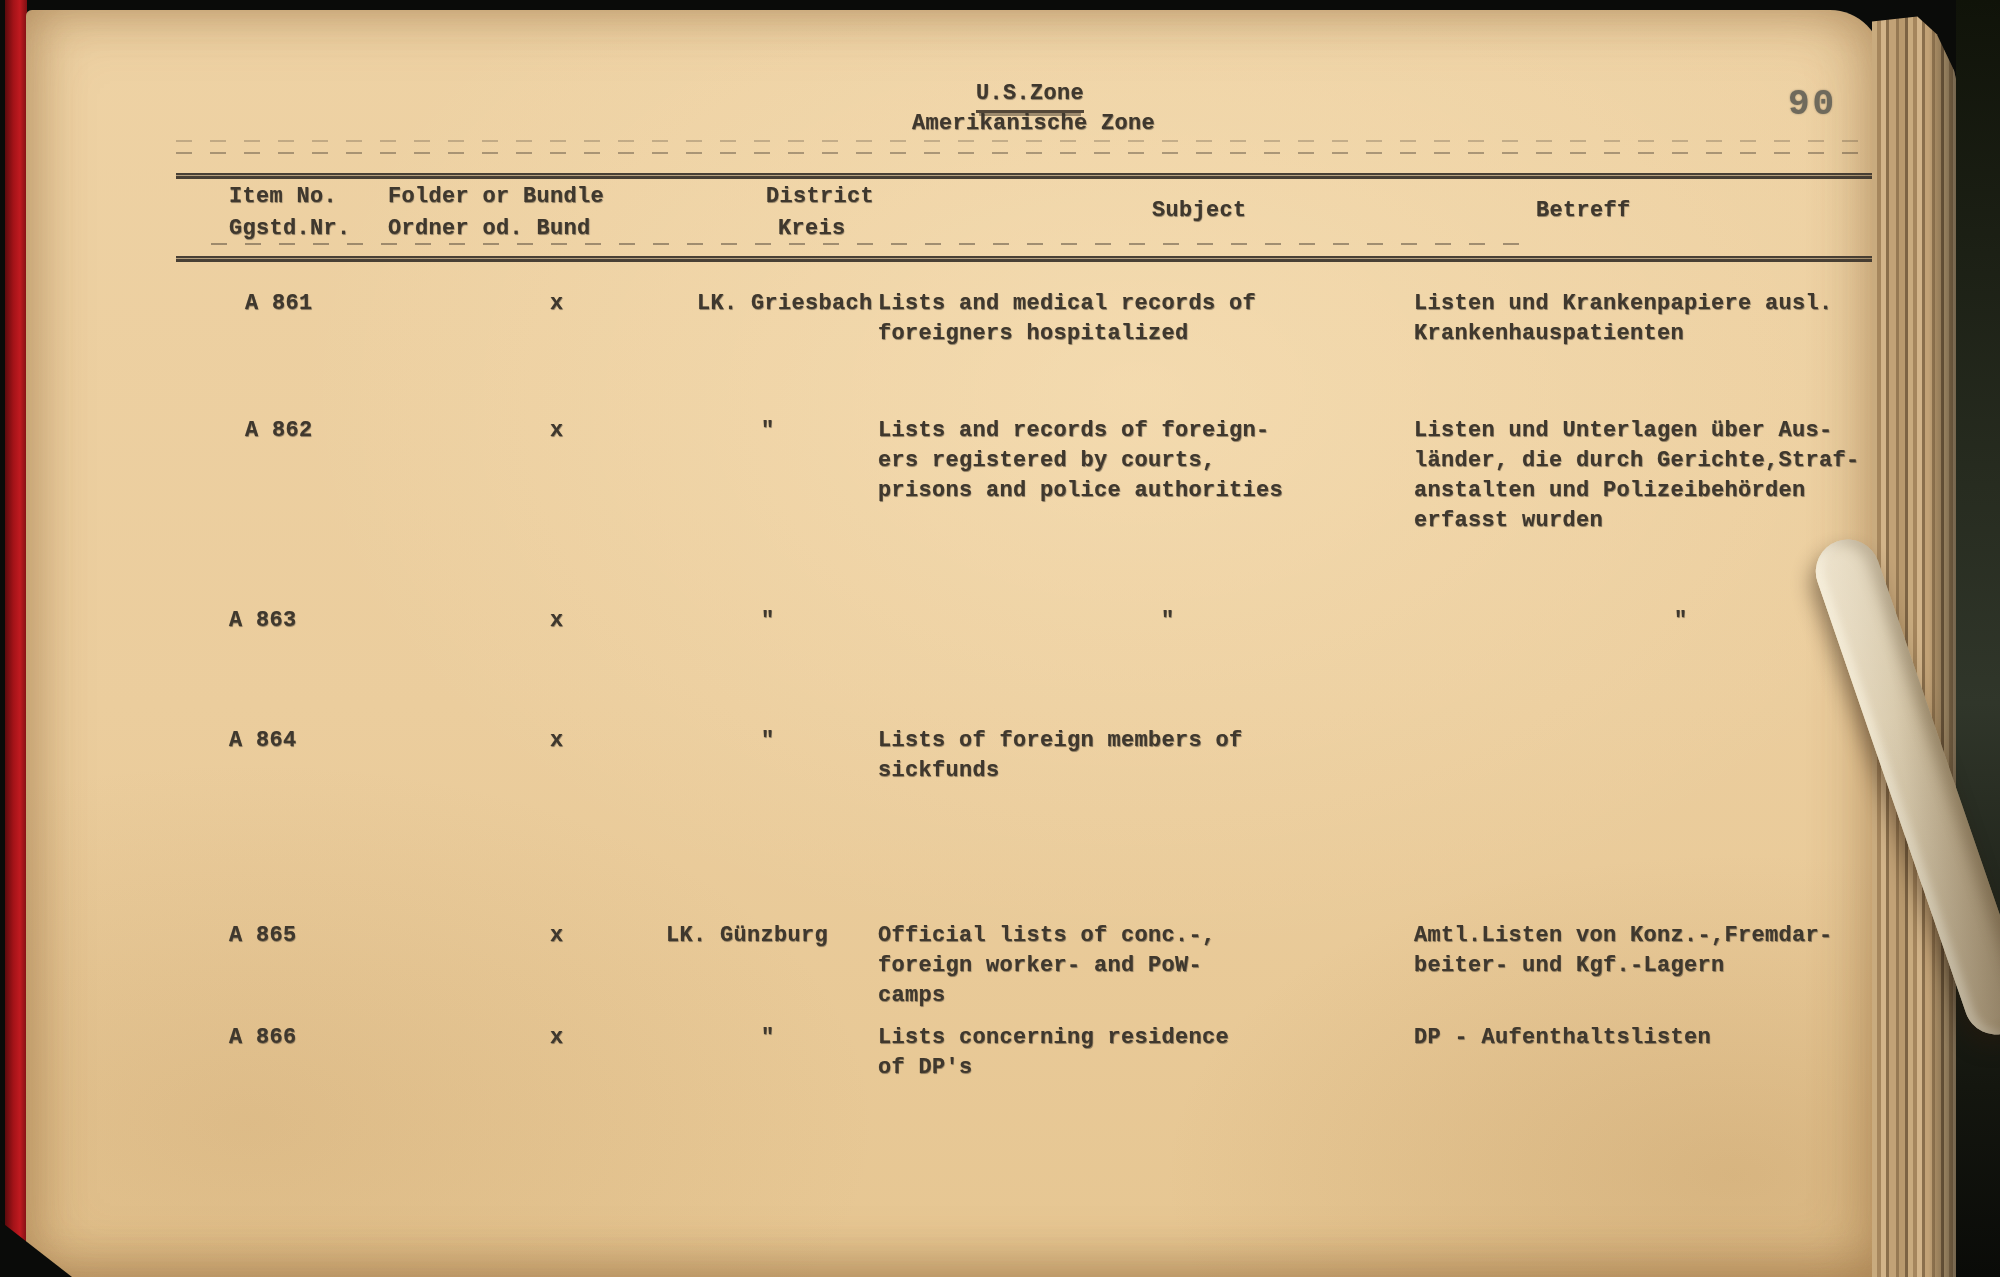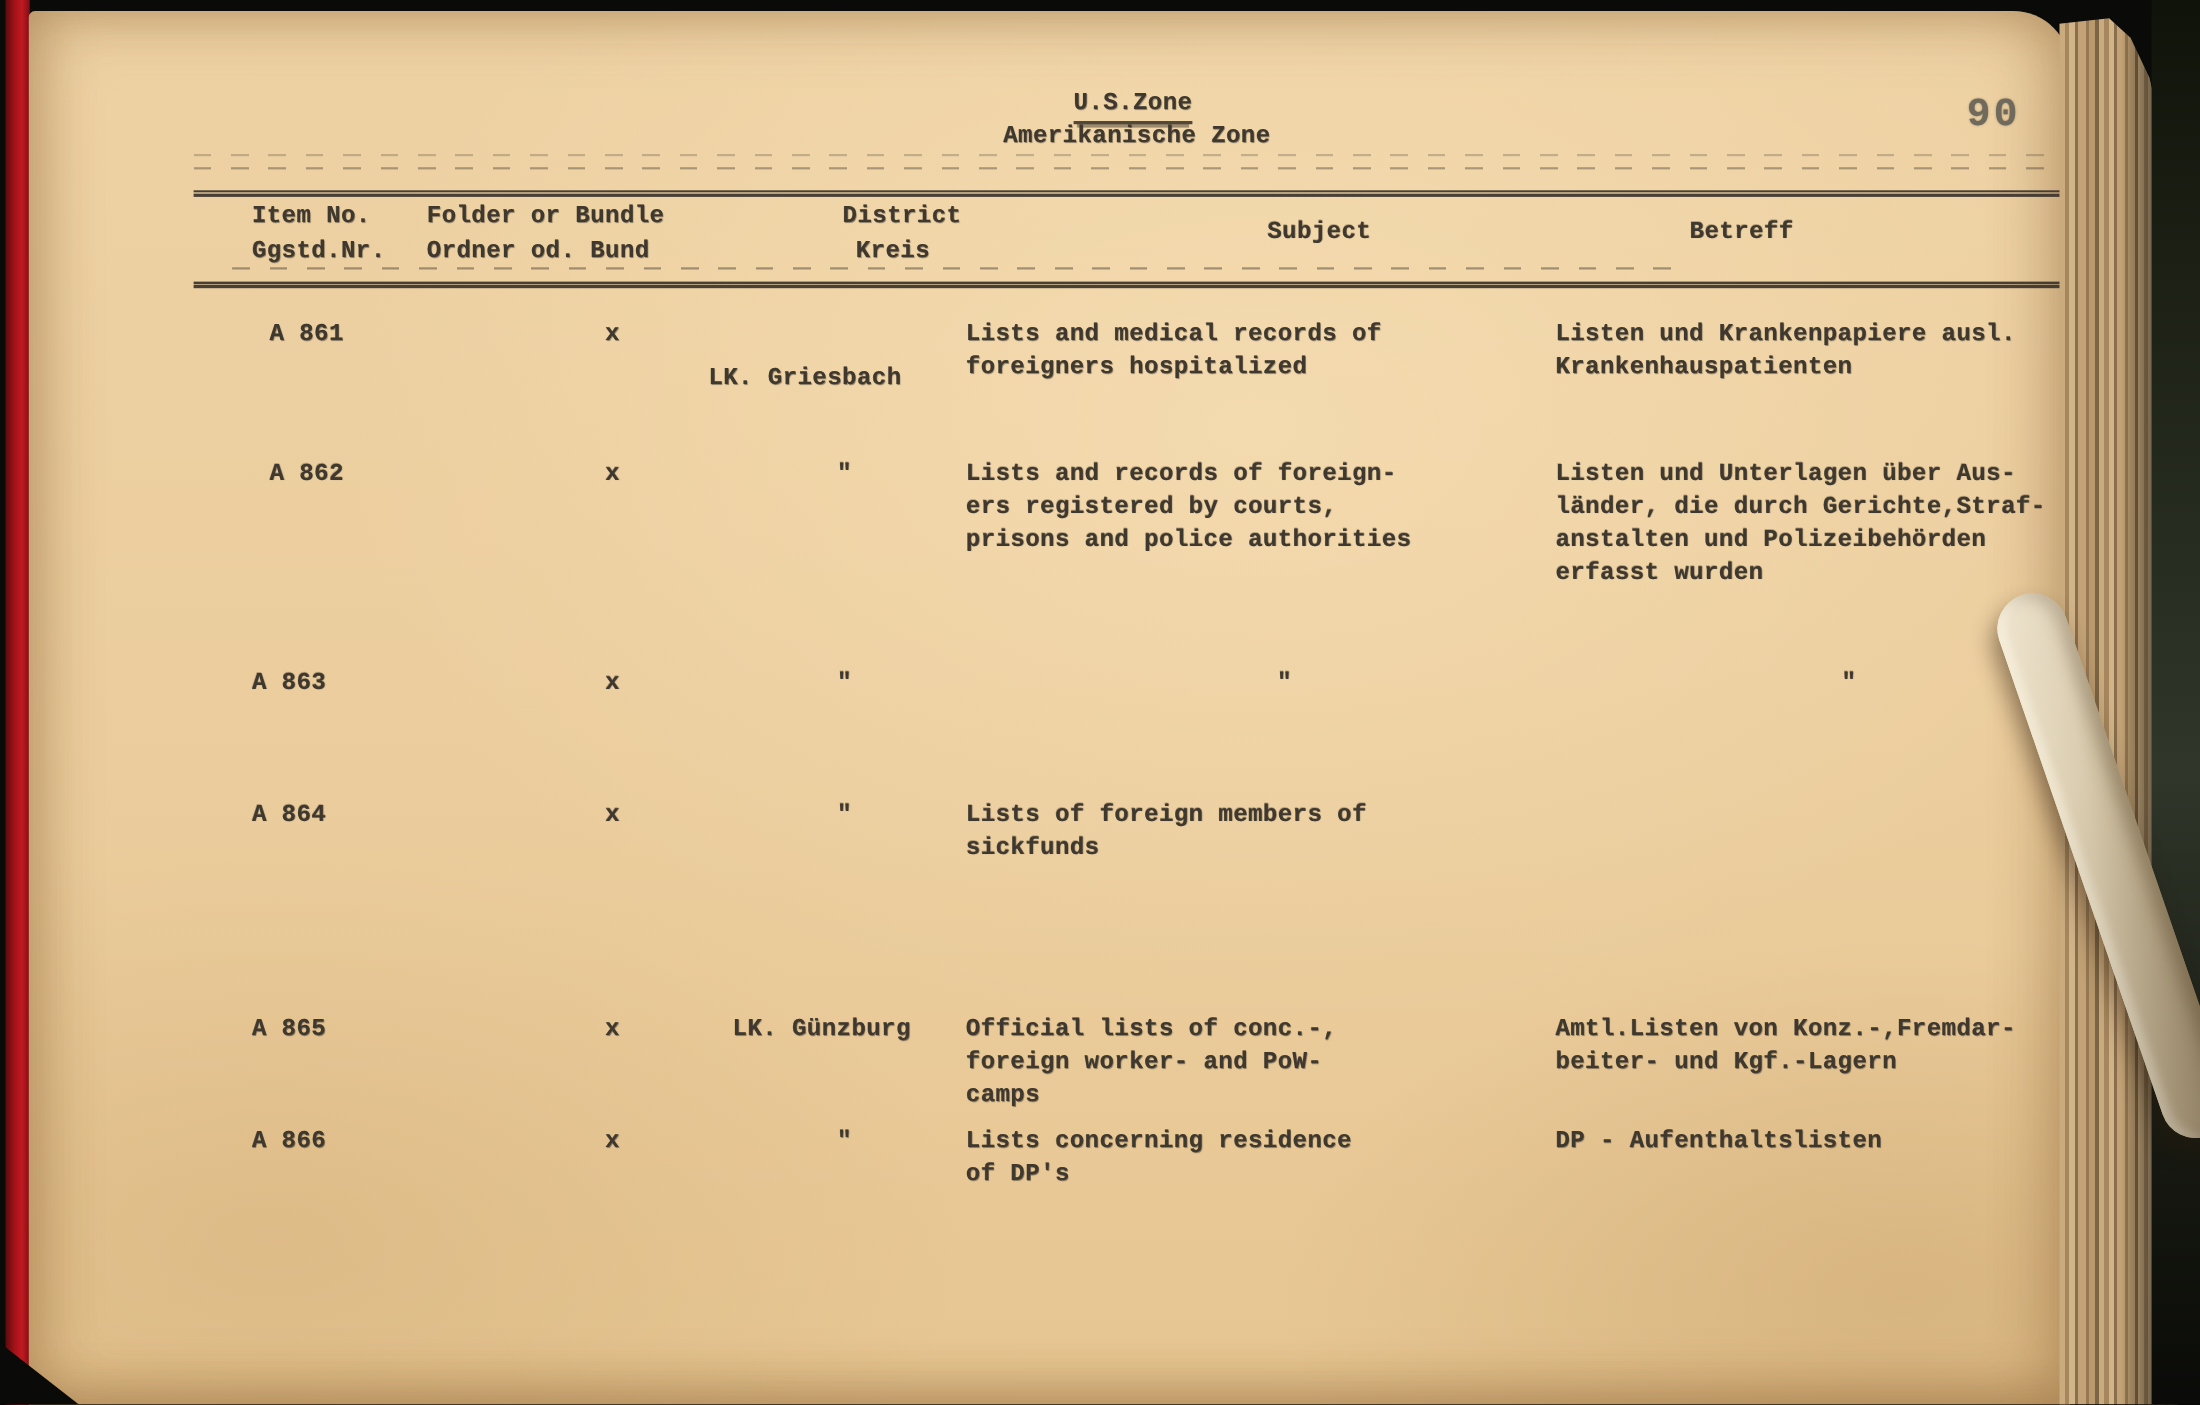--- a/index.html
+++ b/index.html
@@ -101,21 +101,21 @@
   .row{position:absolute;left:0;width:1856px;height:30px;}
   .cell{position:absolute;top:0;}
   .c-item{left:203px;}
   .c-folder{left:524px;}
   .c-district{left:735px;}
   .c-subject{left:852px;}
   .c-betreff{left:1388px;}
   .r1{top:279px;} .r2{top:406px;} .r3{top:596px;text-align:center;}
   .r4{top:716px;} .r5{top:911px;} .r6{top:1013px;}
   .r1 .c-item,.r2 .c-item{left:219px;}
-  .r1 .c-district{left:618px;margin-top:40px;}
+  .r1 .c-district{left:671px;}
   .r5 .c-district{left:640px;}
   .r3 .c-subject{left:1135px;}
   .r3 .c-betreff{left:1648px;}
 </style>
 </head>
 <body>
 
 <div class="photo">
 
   <div class="spine"></div>

